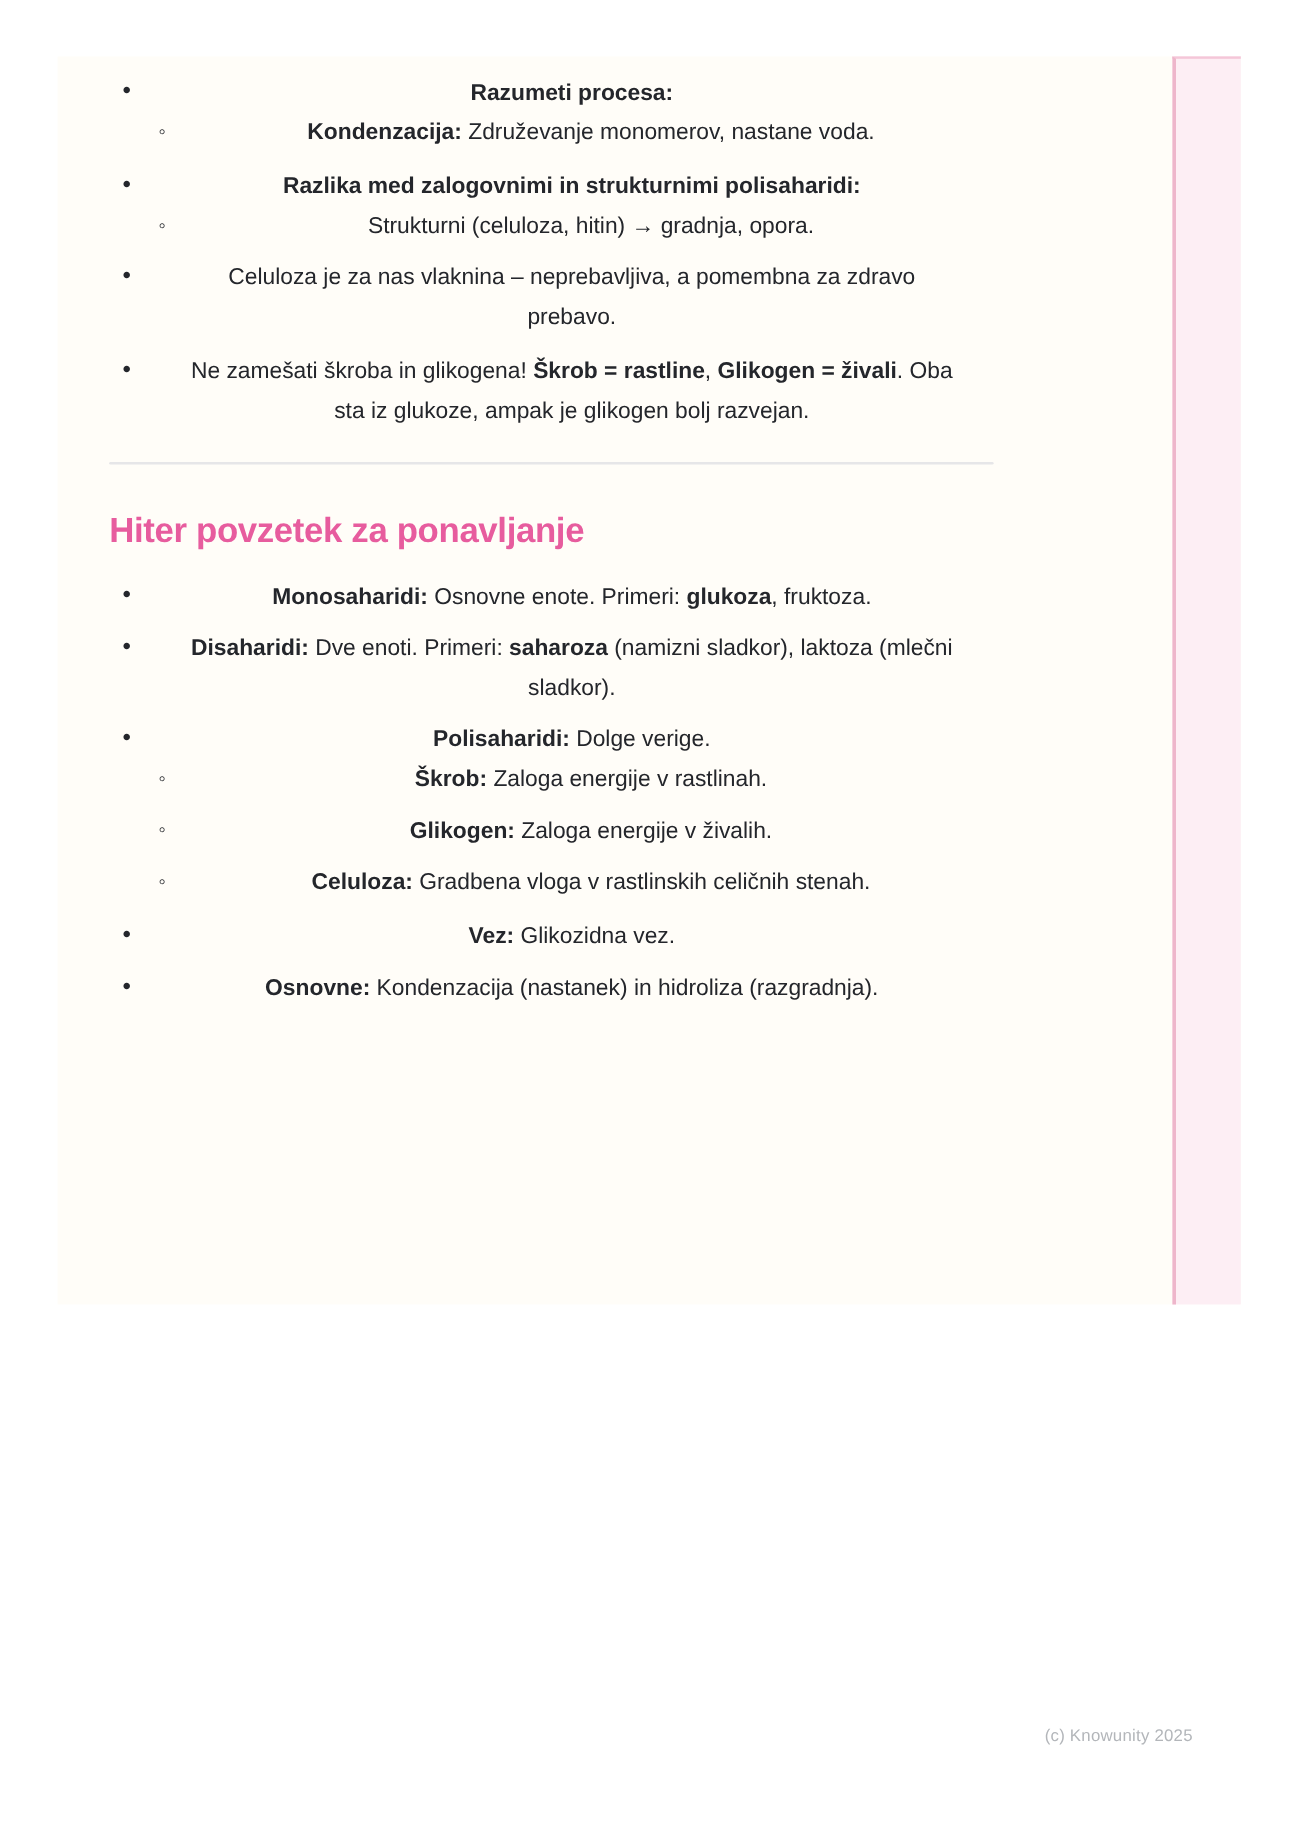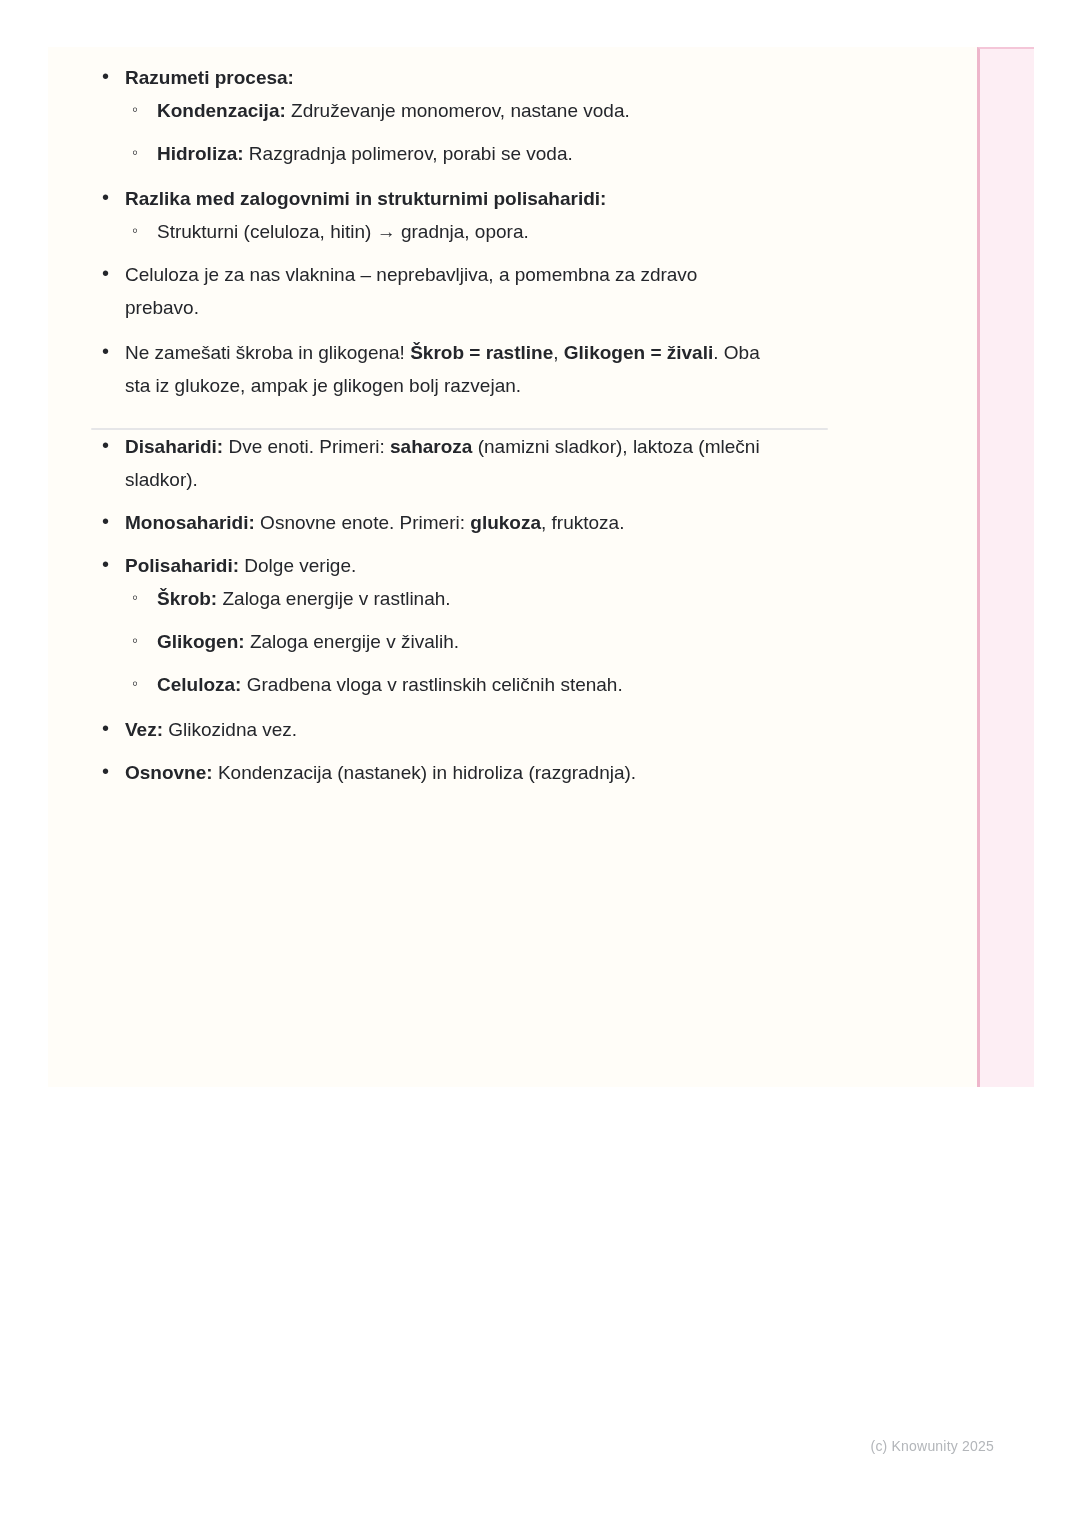--- a/index.html
+++ b/index.html
@@ -30,21 +30,21 @@
     position:absolute;top:0;right:0;width:57px;height:100%;
     background:var(--strip-fill);
     border-left:3px solid var(--strip-border);
     border-top:2px solid var(--strip-top);
   }
   .content{
     position:absolute;left:43px;top:0;width:737px;
     padding-top:14px;
     font-size:19px;line-height:33px;
   }
-  ul.doc-list{list-style:none;margin:0;padding:0;}
+  ul.doc-list{list-style:none;margin:0;padding:0;text-align:center;}
   ul.doc-list li{position:relative;margin-top:10px;}
   ul.doc-list li:first-child{margin-top:0;}
   ul.doc-list li.lvl1{padding-left:34px;}
   ul.doc-list li.lvl2{padding-left:66px;}
   ul.doc-list li.lvl1+li.lvl2{margin-top:0px;}
   ul.doc-list li.gap-top{margin-top:12px;}
   ul.doc-list li.lvl1::before{
     content:"\2022";position:absolute;left:11px;top:-1px;
     font-size:20px;color:var(--text);
   }
@@ -66,30 +66,30 @@
   }
 </style>
 </head>
 <body>
 
 <div class="card">
   <div class="content" id="content-root">
       <ul class="doc-list">
         <li class="lvl1"><strong>Razumeti procesa:</strong></li>
         <li class="lvl2"><strong>Kondenzacija:</strong><span> Združevanje monomerov, nastane voda.</span></li>
-        <li class="lvl2"><strong>Hidroliza:</strong><span> Razgradnja polimerov, porabi se voda.</span></li>
         <li class="lvl1 gap-top"><strong>Razlika med zalogovnimi in strukturnimi polisaharidi:</strong></li>
         <li class="lvl2"><span>Strukturni (celuloza, hitin) → gradnja, opora.</span></li>
         <li class="lvl1"><span>Celuloza je za nas vlaknina – neprebavljiva, a pomembna za zdravo</span><br><span>prebavo.</span></li>
         <li class="lvl1 gap-top"><span>Ne zamešati škroba in glikogena! </span><strong>Škrob = rastline</strong><span>, </span><strong>Glikogen = živali</strong><span>. Oba</span><br><span>sta iz glukoze, ampak je glikogen bolj razvejan.</span></li>
       </ul>
       <div class="divider"></div>
+      <h2 class="summary-heading">Hiter povzetek za ponavljanje</h2>
       <ul class="doc-list">
+        <li class="lvl1"><strong>Monosaharidi:</strong><span> Osnovne enote. Primeri: </span><strong>glukoza</strong><span>, fruktoza.</span></li>
         <li class="lvl1"><strong>Disaharidi:</strong><span> Dve enoti. Primeri: </span><strong>saharoza</strong><span> (namizni sladkor), laktoza (mlečni</span><br><span>sladkor).</span></li>
-        <li class="lvl1"><strong>Monosaharidi:</strong><span> Osnovne enote. Primeri: </span><strong>glukoza</strong><span>, fruktoza.</span></li>
         <li class="lvl1"><strong>Polisaharidi:</strong><span> Dolge verige.</span></li>
         <li class="lvl2"><strong>Škrob:</strong><span> Zaloga energije v rastlinah.</span></li>
         <li class="lvl2"><strong>Glikogen:</strong><span> Zaloga energije v živalih.</span></li>
         <li class="lvl2"><strong>Celuloza:</strong><span> Gradbena vloga v rastlinskih celičnih stenah.</span></li>
         <li class="lvl1 gap-top"><strong>Vez:</strong><span> Glikozidna vez.</span></li>
         <li class="lvl1"><strong>Osnovne:</strong><span> Kondenzacija (nastanek) in hidroliza (razgradnja).</span></li>
       </ul>
     </div>
   <div class="pink-strip"></div>
 </div>

